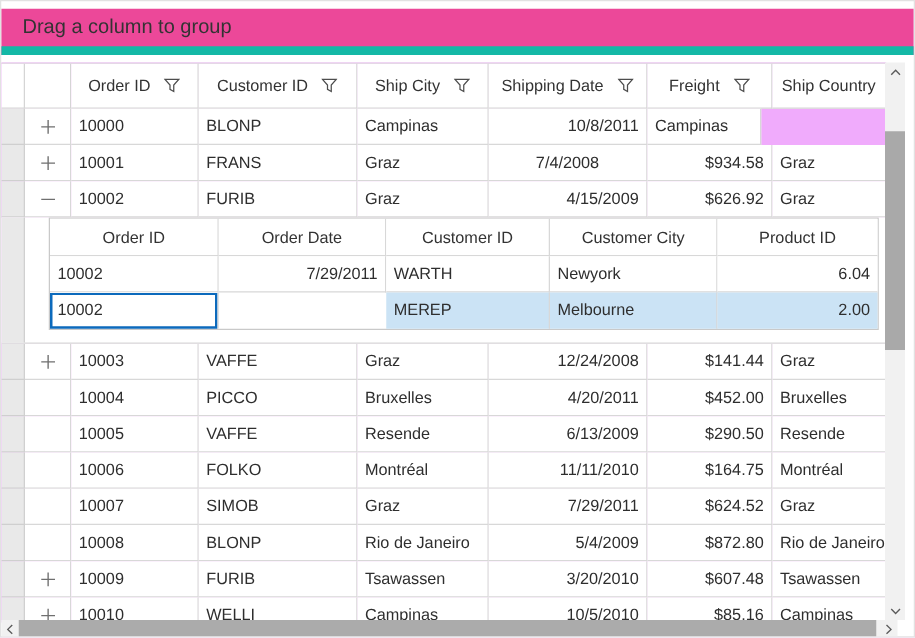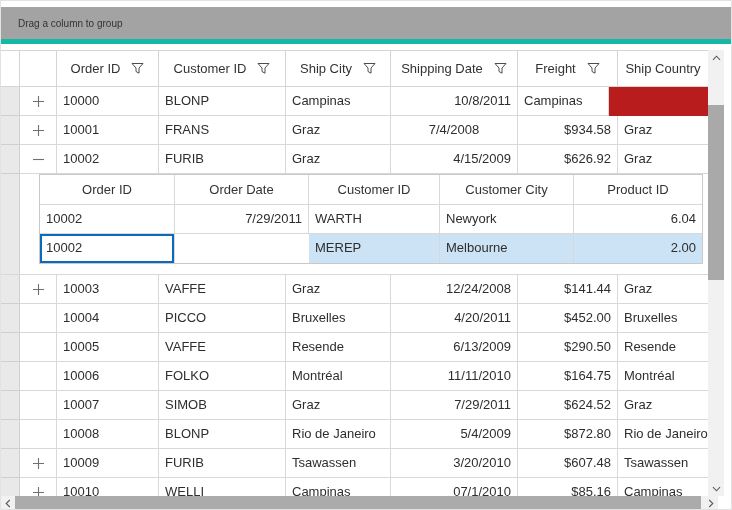--- a/index.html
+++ b/index.html
@@ -11,32 +11,32 @@
   .window {
     position: relative;
     width: 732px; height: 510px;
     border: 1px solid #e2e2e2;
     background: #fff;
     overflow: hidden;
   }
   
   .group-bar {
     position: absolute; left: 0; top: 6px; width: 100%; height: 37px;
-    background: #a3a3a3;
-    border-bottom: 5px solid #14b8a6;
+    background: #ec4899;
+    border-bottom: 7px solid #14b8a6;
     display: flex; align-items: center;
     padding-left: 17px;
-    font-size: 10px; color: #333;
+    font-size: 16px; color: #333;
   }
   
   .grid {
     position: absolute; left: 0; top: 49px;
     width: 708px; height: 448px;
     overflow: hidden;
-    background: #b91c1c;
+    background: #f0abfc;
   }
   .grid-header { display: flex; height: 37px; border-top: 1px solid #d5d5d5; }
   .hcell {
     flex: none; background: #fff;
     border-right: 1px solid #d5d5d5; border-bottom: 1px solid #d5d5d5;
     display: flex; align-items: center; justify-content: center; gap: 11px;
     font-size: 13px; color: #333; white-space: nowrap; overflow: hidden;
   }
   .hlabel { display: block; }
   .funnel { display: flex; width: 13px; height: 13px; }
@@ -315,21 +315,21 @@
           <div class="cell exp">
             <div class="expicon">
               <svg width="13" height="13" viewBox="0 0 13 13">
                 <path d="M6.5 1 V12 M1 6.5 H12" stroke="#6f6f6f" stroke-width="1.1" fill="none"></path>
               </svg>
             </div>
           </div>
           <div class="cell left" style="width: 102px;">10010</div>
           <div class="cell left" style="width: 127px;">WELLI</div>
           <div class="cell left" style="width: 105px;">Campinas</div>
-          <div class="cell right" style="width: 127px;">07/1/2010</div>
+          <div class="cell right" style="width: 127px;">10/5/2010</div>
           <div class="cell right" style="width: 100px;">$85.16</div>
           <div class="cell left" style="width: 91px;">Campinas</div>
         </div>
       </div>
   </div>
 
   <div class="vscroll">
     <div class="varrow">
       <span class="icon">
         <svg width="9" height="6" viewBox="0 0 9 6">

